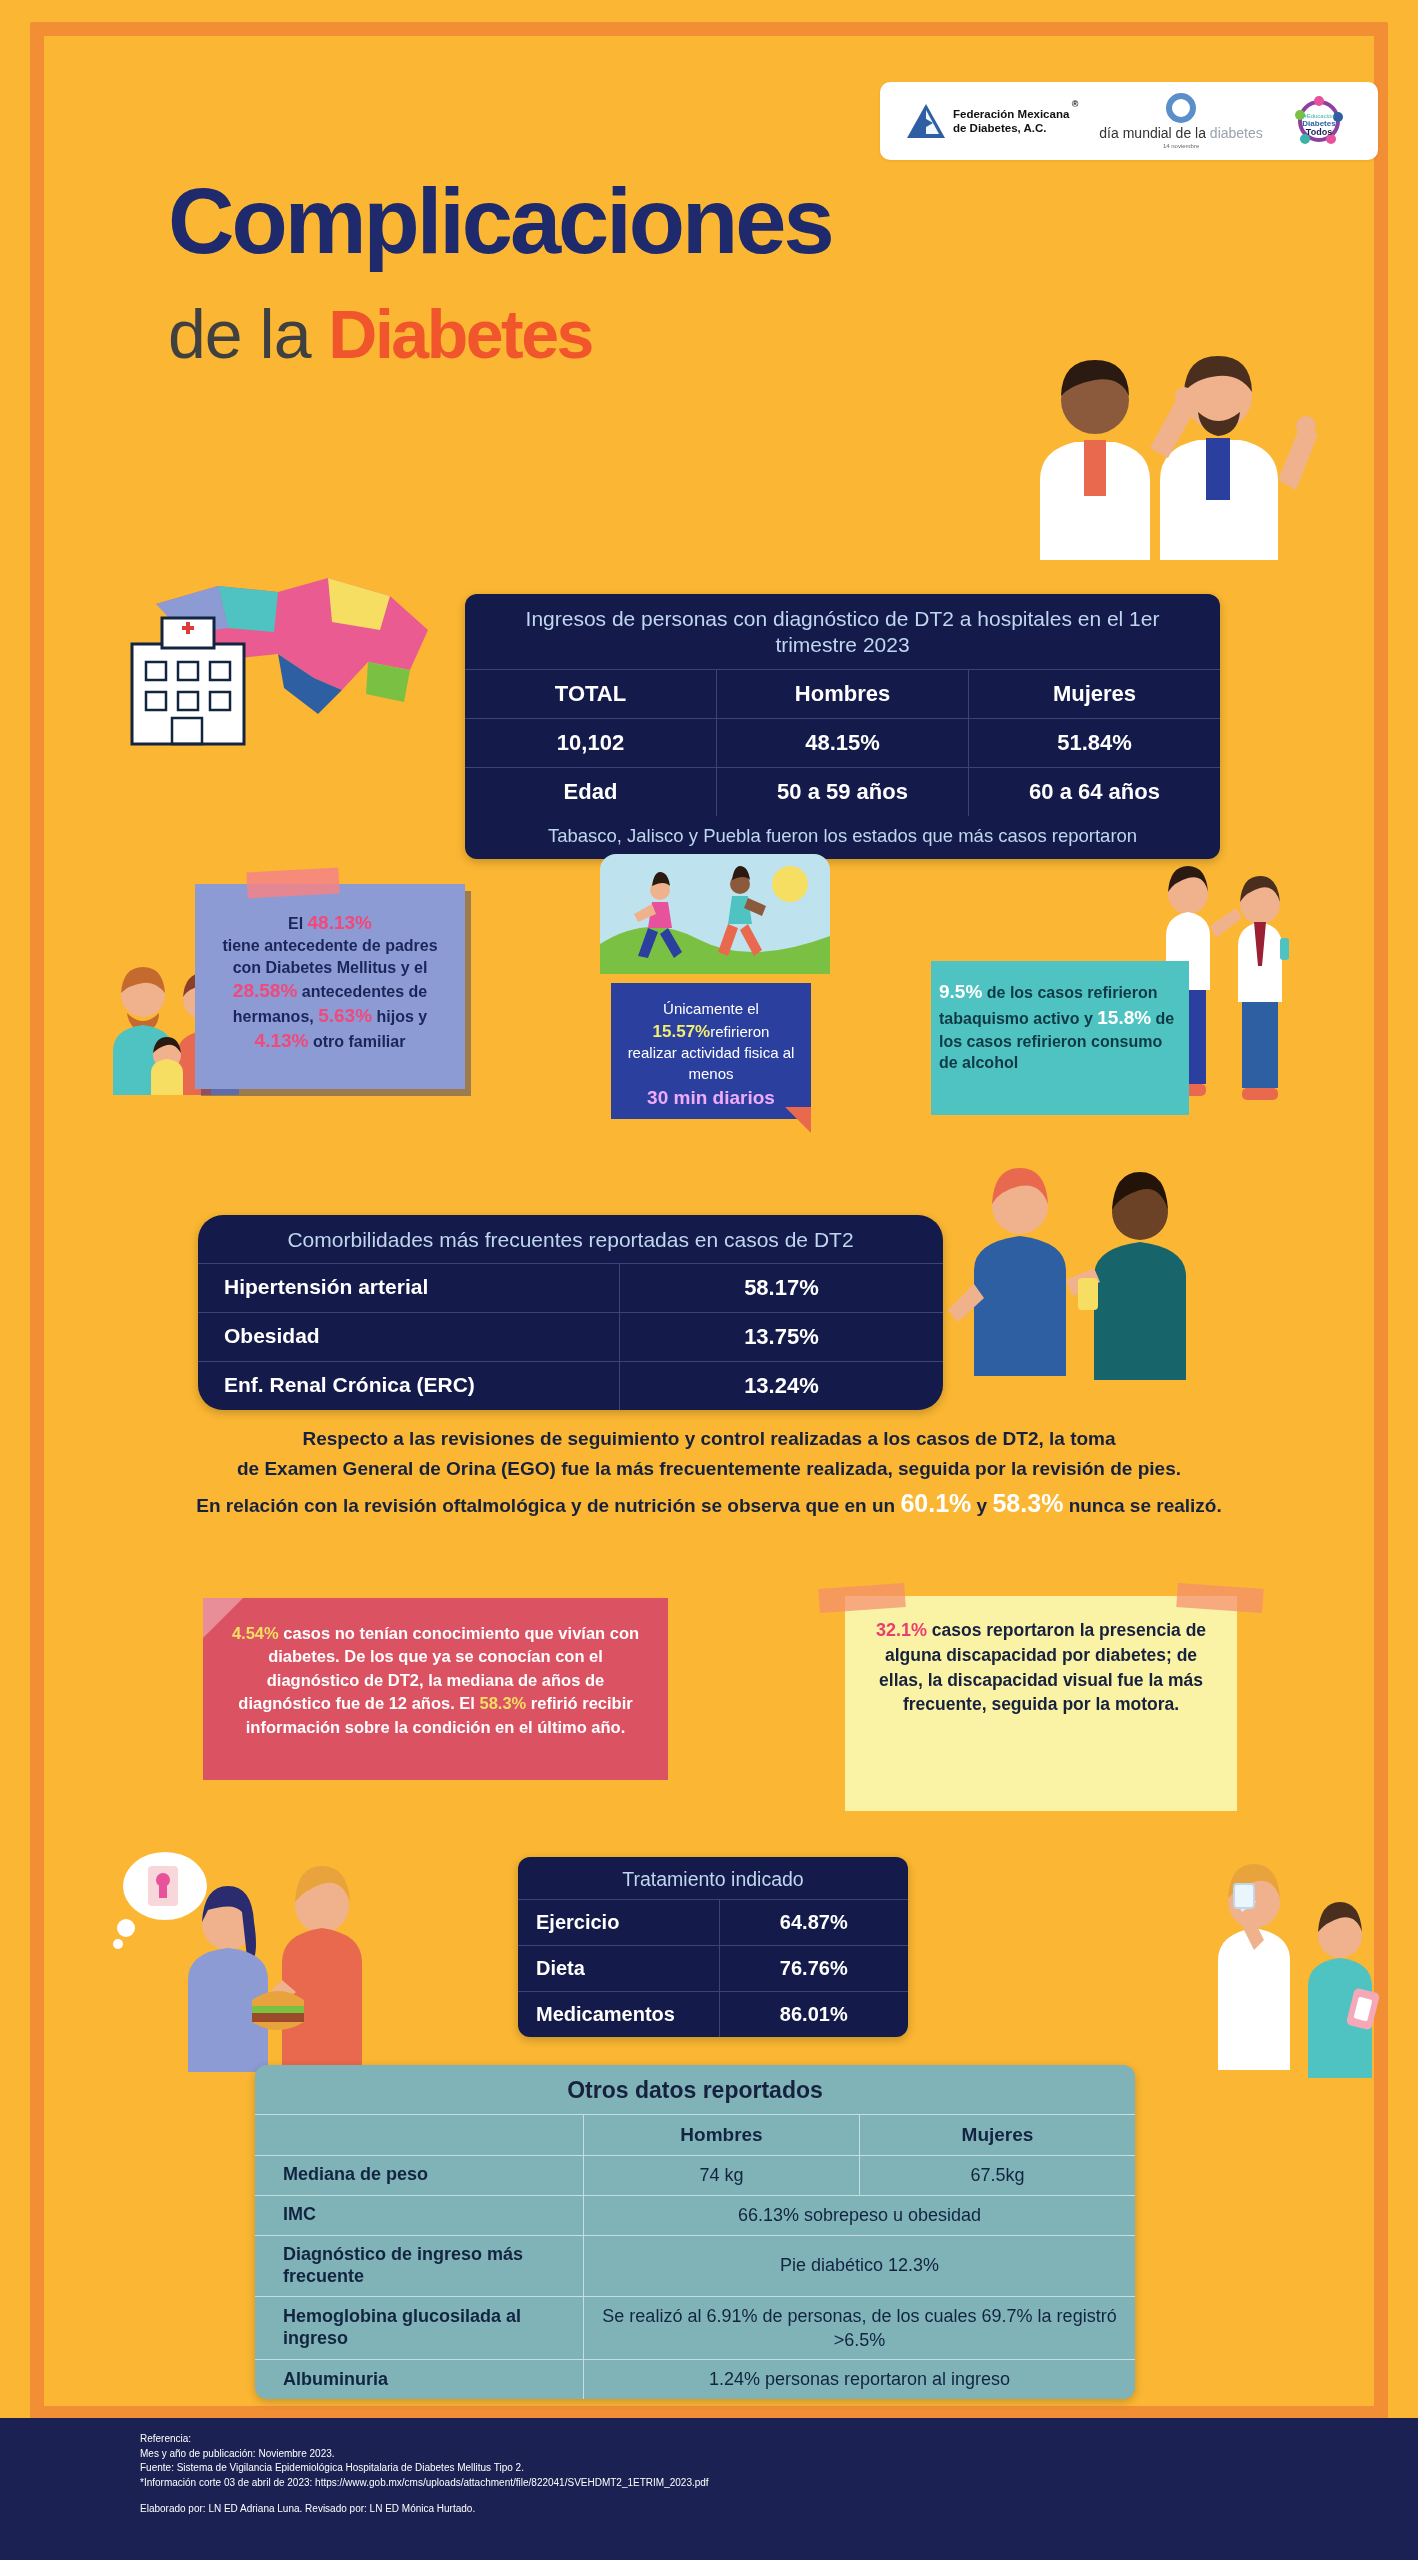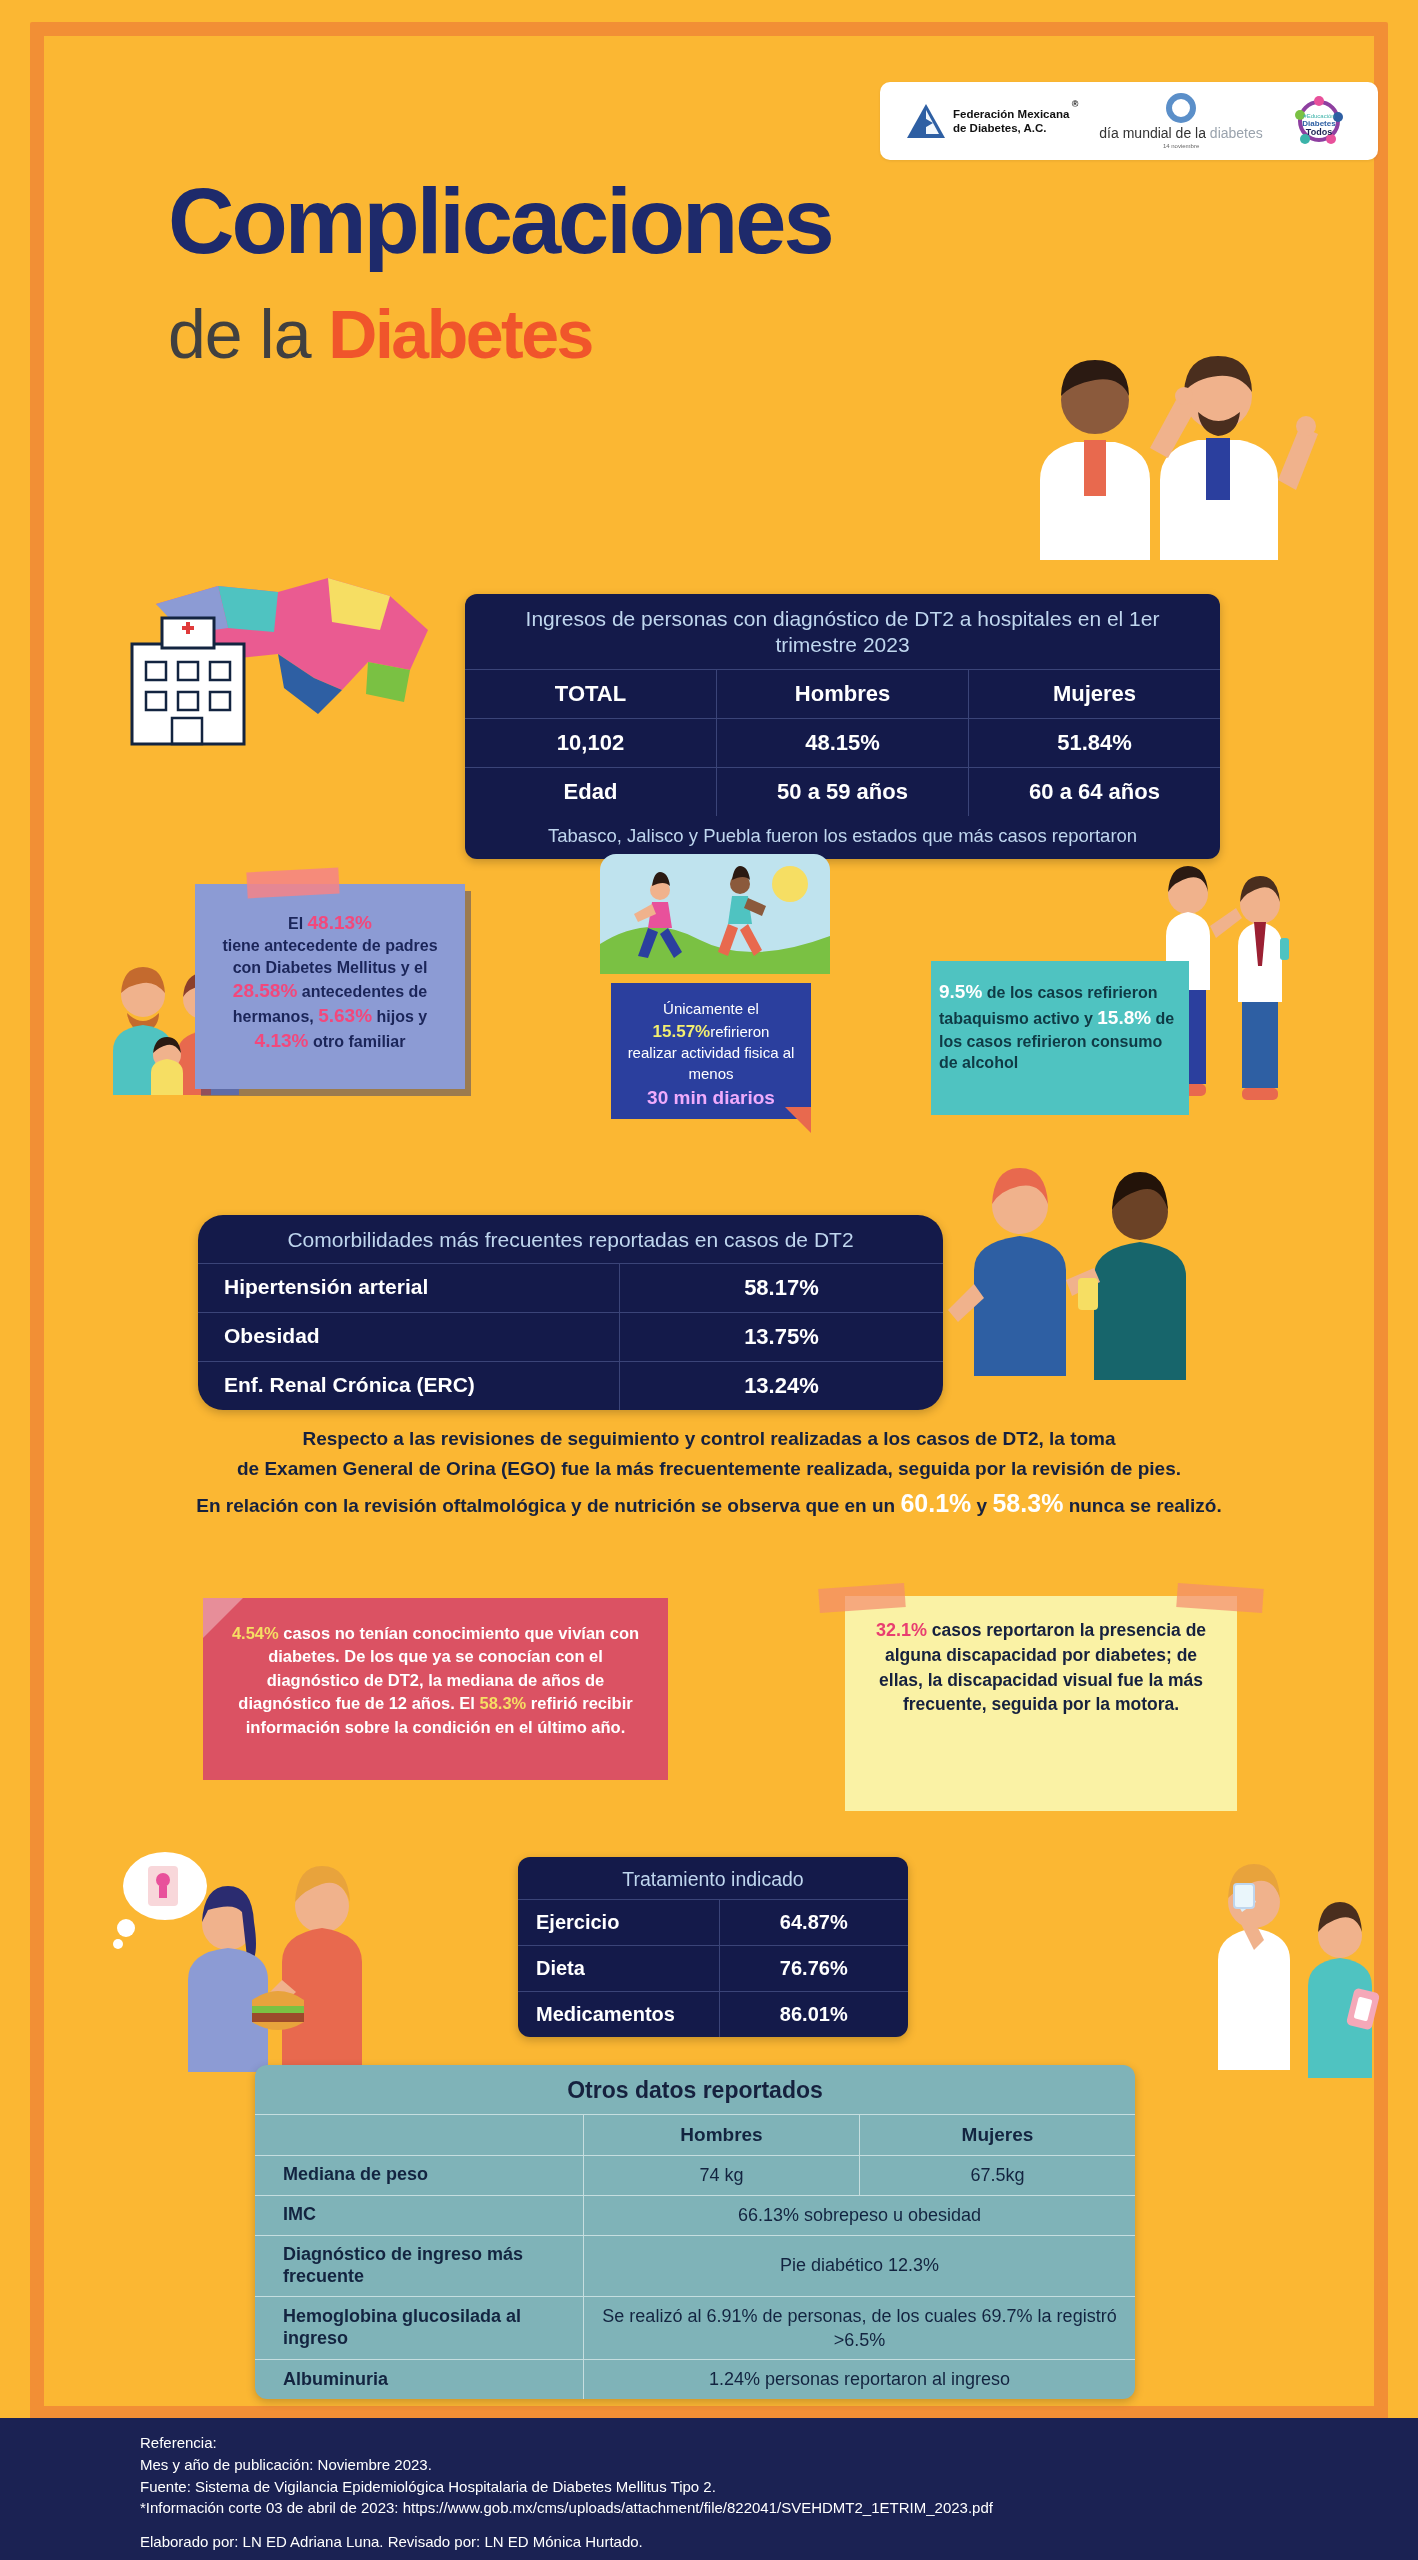--- a/index.html
+++ b/index.html
@@ -206,21 +206,21 @@
     display: flex; align-items: center; justify-content: center;
     padding: 7px 4px;
   }
   .tc-head { font-weight: bold; font-size: 19px; }
 
   
   .footer {
     position: absolute; left: 0; bottom: 0; width: 1418px; height: 142px;
     background: #1B2253; color: #FFFFFF;
     padding: 14px 10px 0 140px;
-    font-size: 15px; line-height: 1.45;
+    font-size: 10px; line-height: 1.45;
   }
   .footer .gap { height: 12px; }
 
   
   .ill { position: absolute; }
 </style>
 </head>
 <body>
 
 <div class="page">

